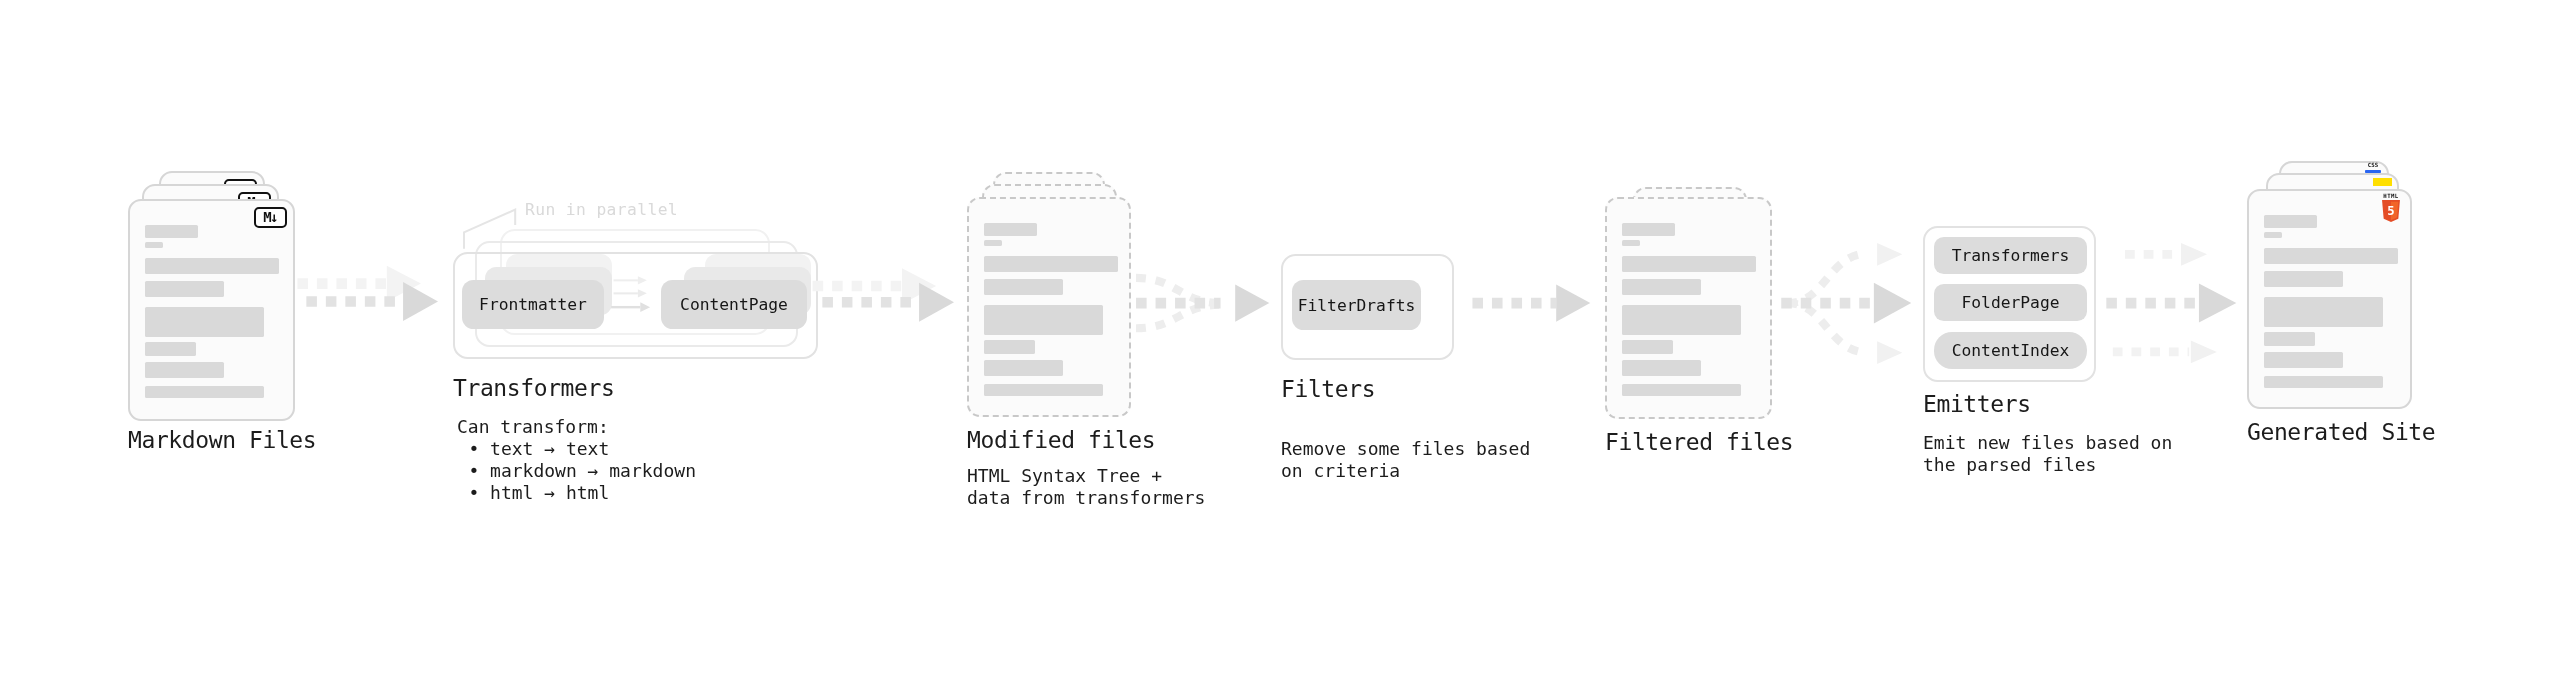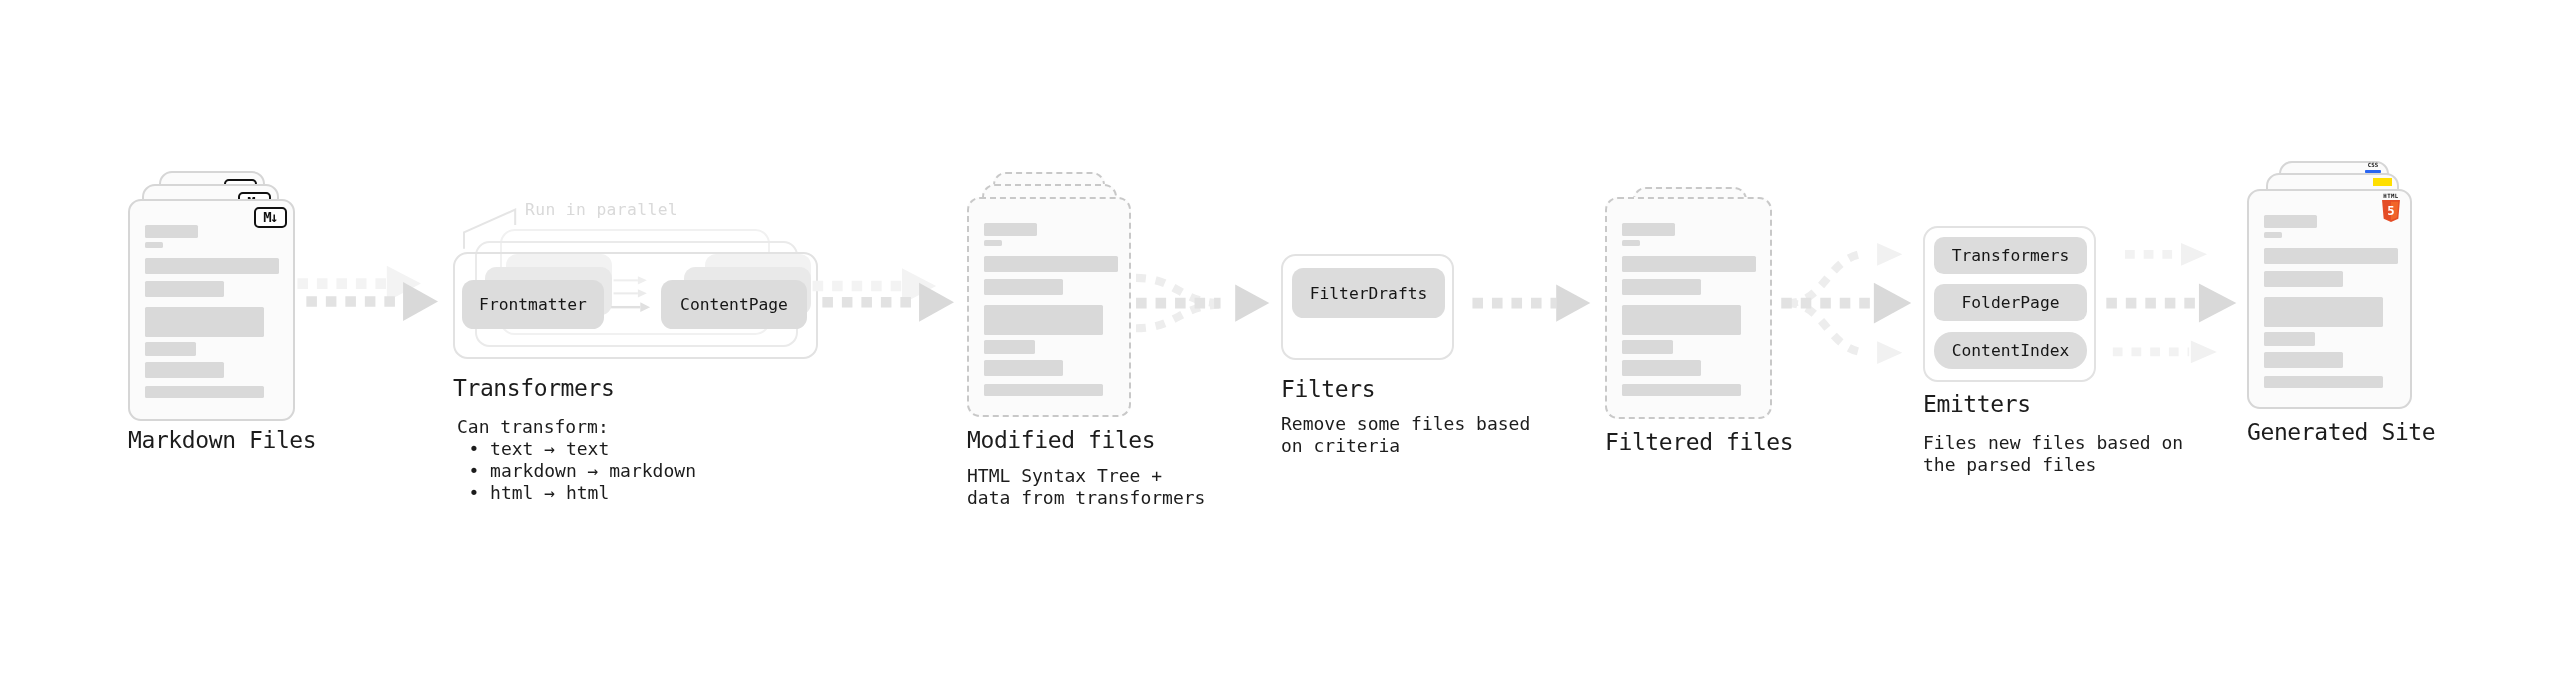--- a/index.html
+++ b/index.html
@@ -101,23 +101,23 @@
       <div class="bar" style="top: 161px; width: 79px; height: 16.3px;"></div>
       <div class="bar" style="top: 185px; width: 119px; height: 12.2px;"></div>
     </div>
   <div class="node-label" style="left:967px;top:427px">Modified files</div>
   <div class="node-desc" style="left:967px;top:465px">
     <div>HTML Syntax Tree +</div>
     <div>data from transformers</div>
   </div>
 
   <div class="frame" style="left:1281px;top:254px;width:173px;height:106px"></div>
-  <div class="pill" style="left:1292px;top:268px;width:153px;height:50px">FilterDrafts</div>
+  <div class="pill" style="left:1292px;top:280px;width:129px;height:50px">FilterDrafts</div>
   <div class="node-label" style="left:1281px;top:376px">Filters</div>
-  <div class="node-desc" style="left:1281px;top:413px">
+  <div class="node-desc" style="left:1281px;top:438px">
     <div>Remove some files based</div>
     <div>on criteria</div>
   </div>
 
   <div class="doc-card dashed" style="left:1633px;top:187px;width:114px;height:220px"></div>
   <div class="doc-card dashed" style="left:1605px;top:197px;width:167px;height:222px">
       <div class="bar" style="top: 24.4px; width: 53px; height: 12.2px;"></div>
       <div class="bar" style="top: 41px; width: 18.7px; height: 5.7px;"></div>
       <div class="bar" style="top: 57px; width: 134px; height: 16.3px;"></div>
       <div class="bar" style="top: 80px; width: 79px; height: 16.3px;"></div>
@@ -127,21 +127,21 @@
       <div class="bar" style="top: 185px; width: 119px; height: 12.2px;"></div>
     </div>
   <div class="node-label" style="left:1605px;top:429px">Filtered files</div>
 
   <div class="frame" style="left:1923px;top:226px;width:173px;height:156px"></div>
   <div class="pill" style="left:1934px;top:237px;width:153px;height:37px;border-radius:9.8px">Transformers</div>
   <div class="pill" style="left:1934px;top:284px;width:153px;height:37px;border-radius:9.8px">FolderPage</div>
   <div class="pill" style="left:1934px;top:332px;width:153px;height:37px;border-radius:18px">ContentIndex</div>
   <div class="node-label" style="left:1923px;top:391px">Emitters</div>
   <div class="node-desc" style="left:1923px;top:432px">
-    <div>Files new files based on</div>
+    <div>Emit new files based on</div>
     <div>the parsed files</div>
   </div>
 
   <div class="doc-card solid" style="left:2279px;top:161px;width:110px;height:220px"></div>
   <div class="css-badge" style="left:2364px;top:163px">
     <span class="css-txt">CSS</span>
     <div class="css-bar"></div>
   </div>
   <div class="doc-card solid" style="left:2266px;top:173px;width:133px;height:220px"></div>
   <div class="js-badge" style="left:2373px;top:178px;width:18.7px;height:8.1px"></div>

